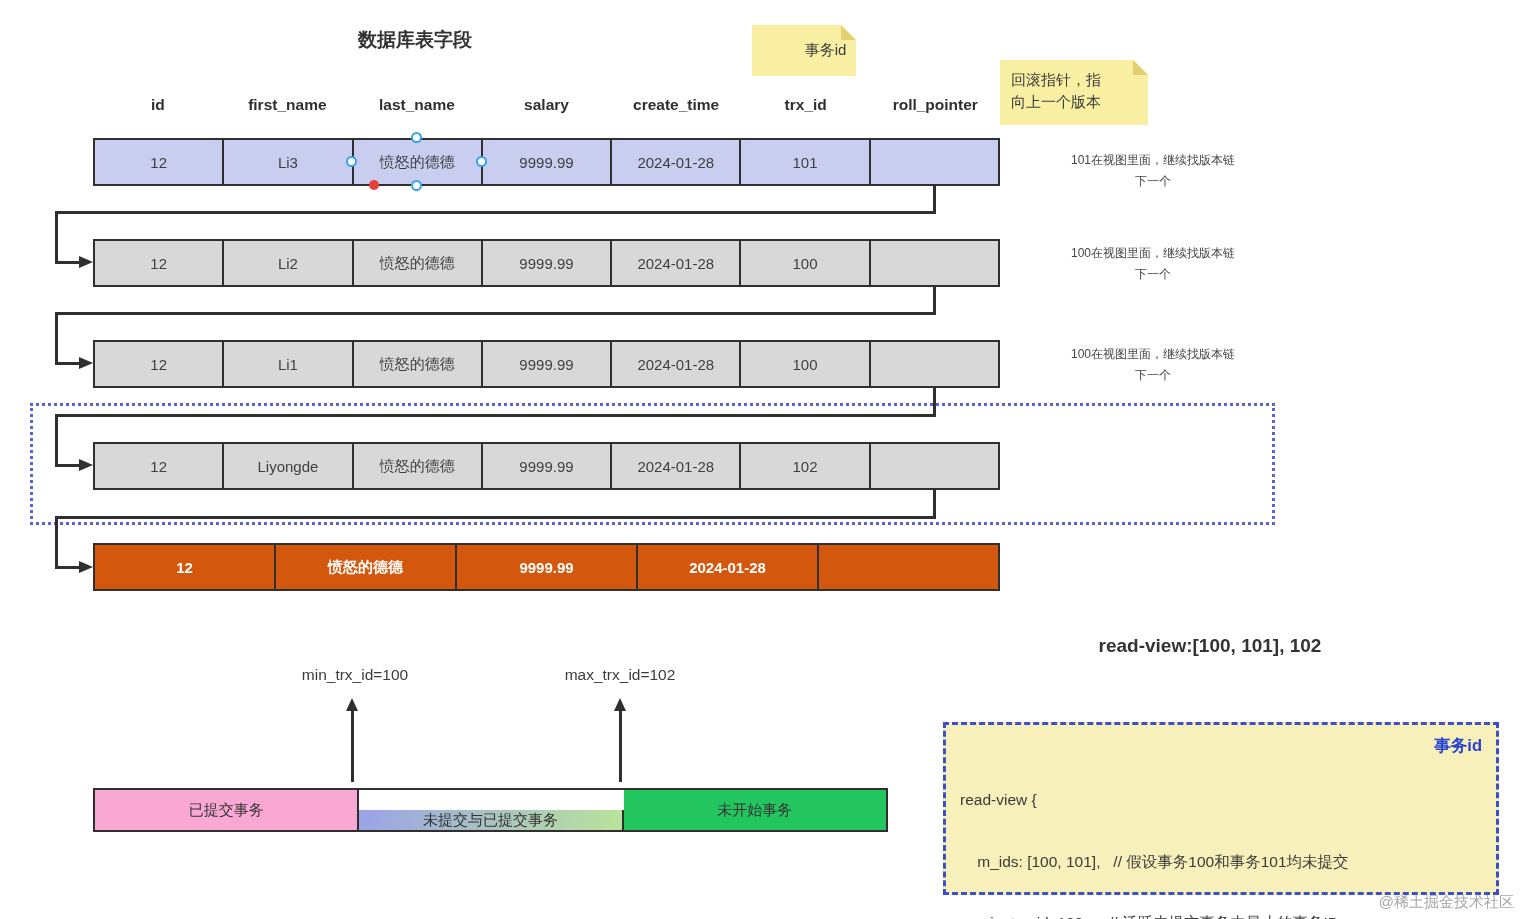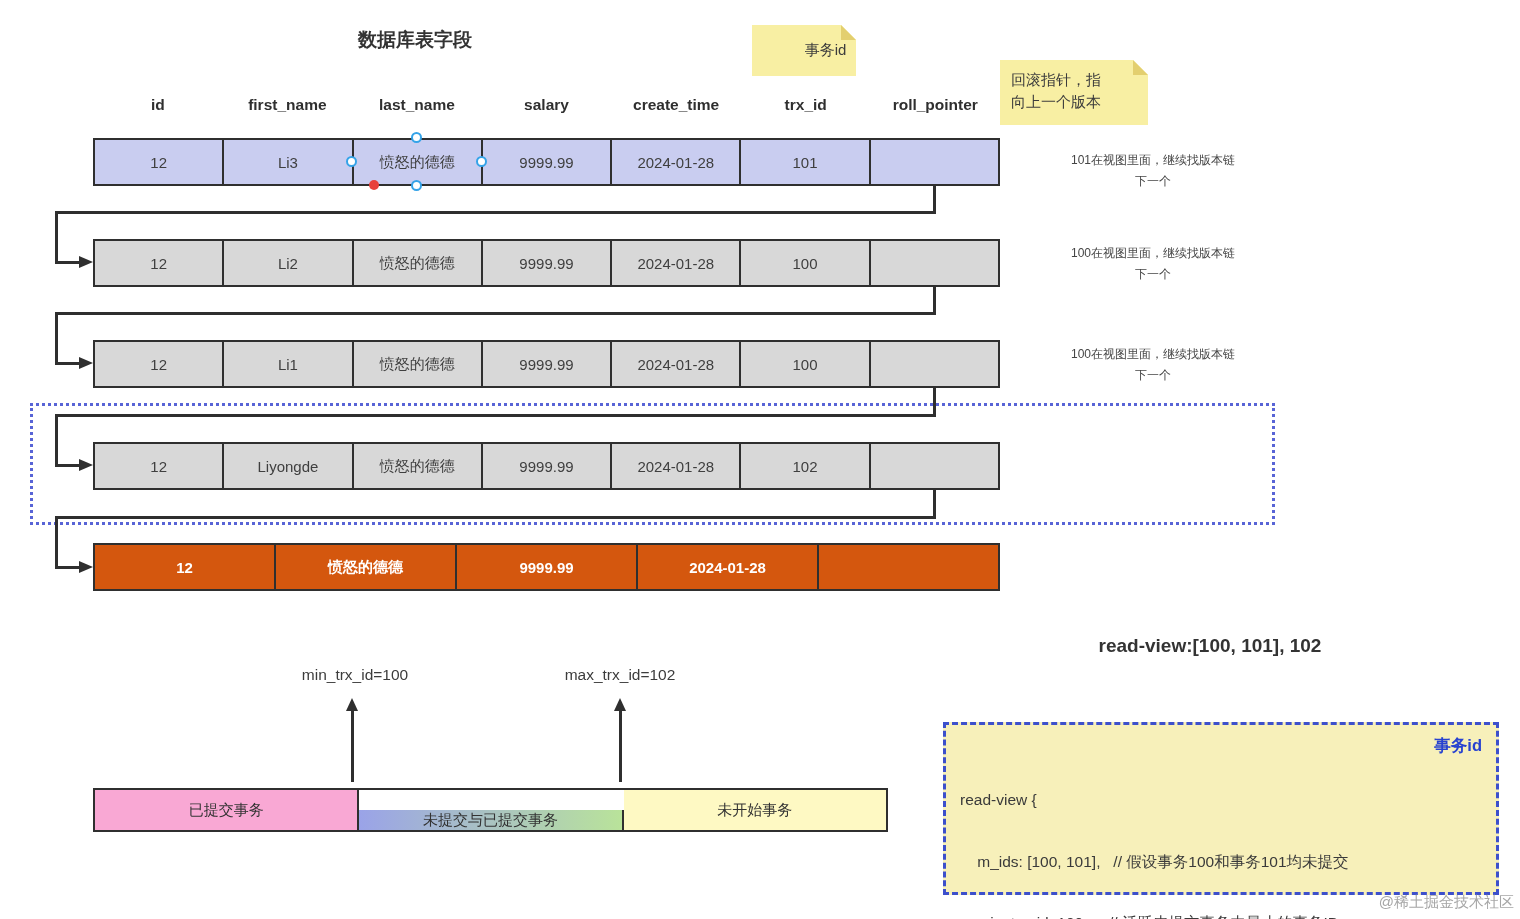--- a/index.html
+++ b/index.html
@@ -53,21 +53,21 @@
   .readview-title { position:absolute; left:1060px; top:635px; width:300px; text-align:center;
                     font-size:19px; font-weight:bold; color:#333; }
 
   .timeline { position:absolute; left:93px; top:788px; width:795px; height:44px;
               display:flex; border:2.5px solid #2f2f2f; }
   .tseg { flex:1; display:flex; align-items:center; justify-content:center;
           font-size:15px; color:#333; border-right:2.5px solid #2f2f2f; }
   .tseg:last-child { border-right:none; }
   .seg-committed { background:#f9a8d4; }
   .seg-mixed { background:linear-gradient(to right,#9aa3e8,#b9e39a);margin-top:20px; }
-  .seg-notstarted { background:#fef9c3;text-align:center; }
+  .seg-notstarted { background:#22c55e;text-align:center; }
   .tl-label { position:absolute; width:200px; text-align:center; font-size:15.5px; color:#3c3c3c; top:666px; }
 
   .code-box { position:absolute; left:943px; top:722px; width:556px; height:173px;
               background:#f7f0ba; border:3px dashed #3d50cc; }
   .code-badge { position:absolute; top:10px; right:14px; font-size:16.5px; font-weight:bold; color:#2742d0; }
   .code-lines { position:absolute; left:14px; top:24px; white-space:pre;
                 font-size:15.5px; line-height:20.5px; color:#3a3a3a; }
   .code-line { white-space:pre; }
 
   .watermark { position:absolute; right:6px; top:893px; font-size:15px; color:#a6a6a6; }

